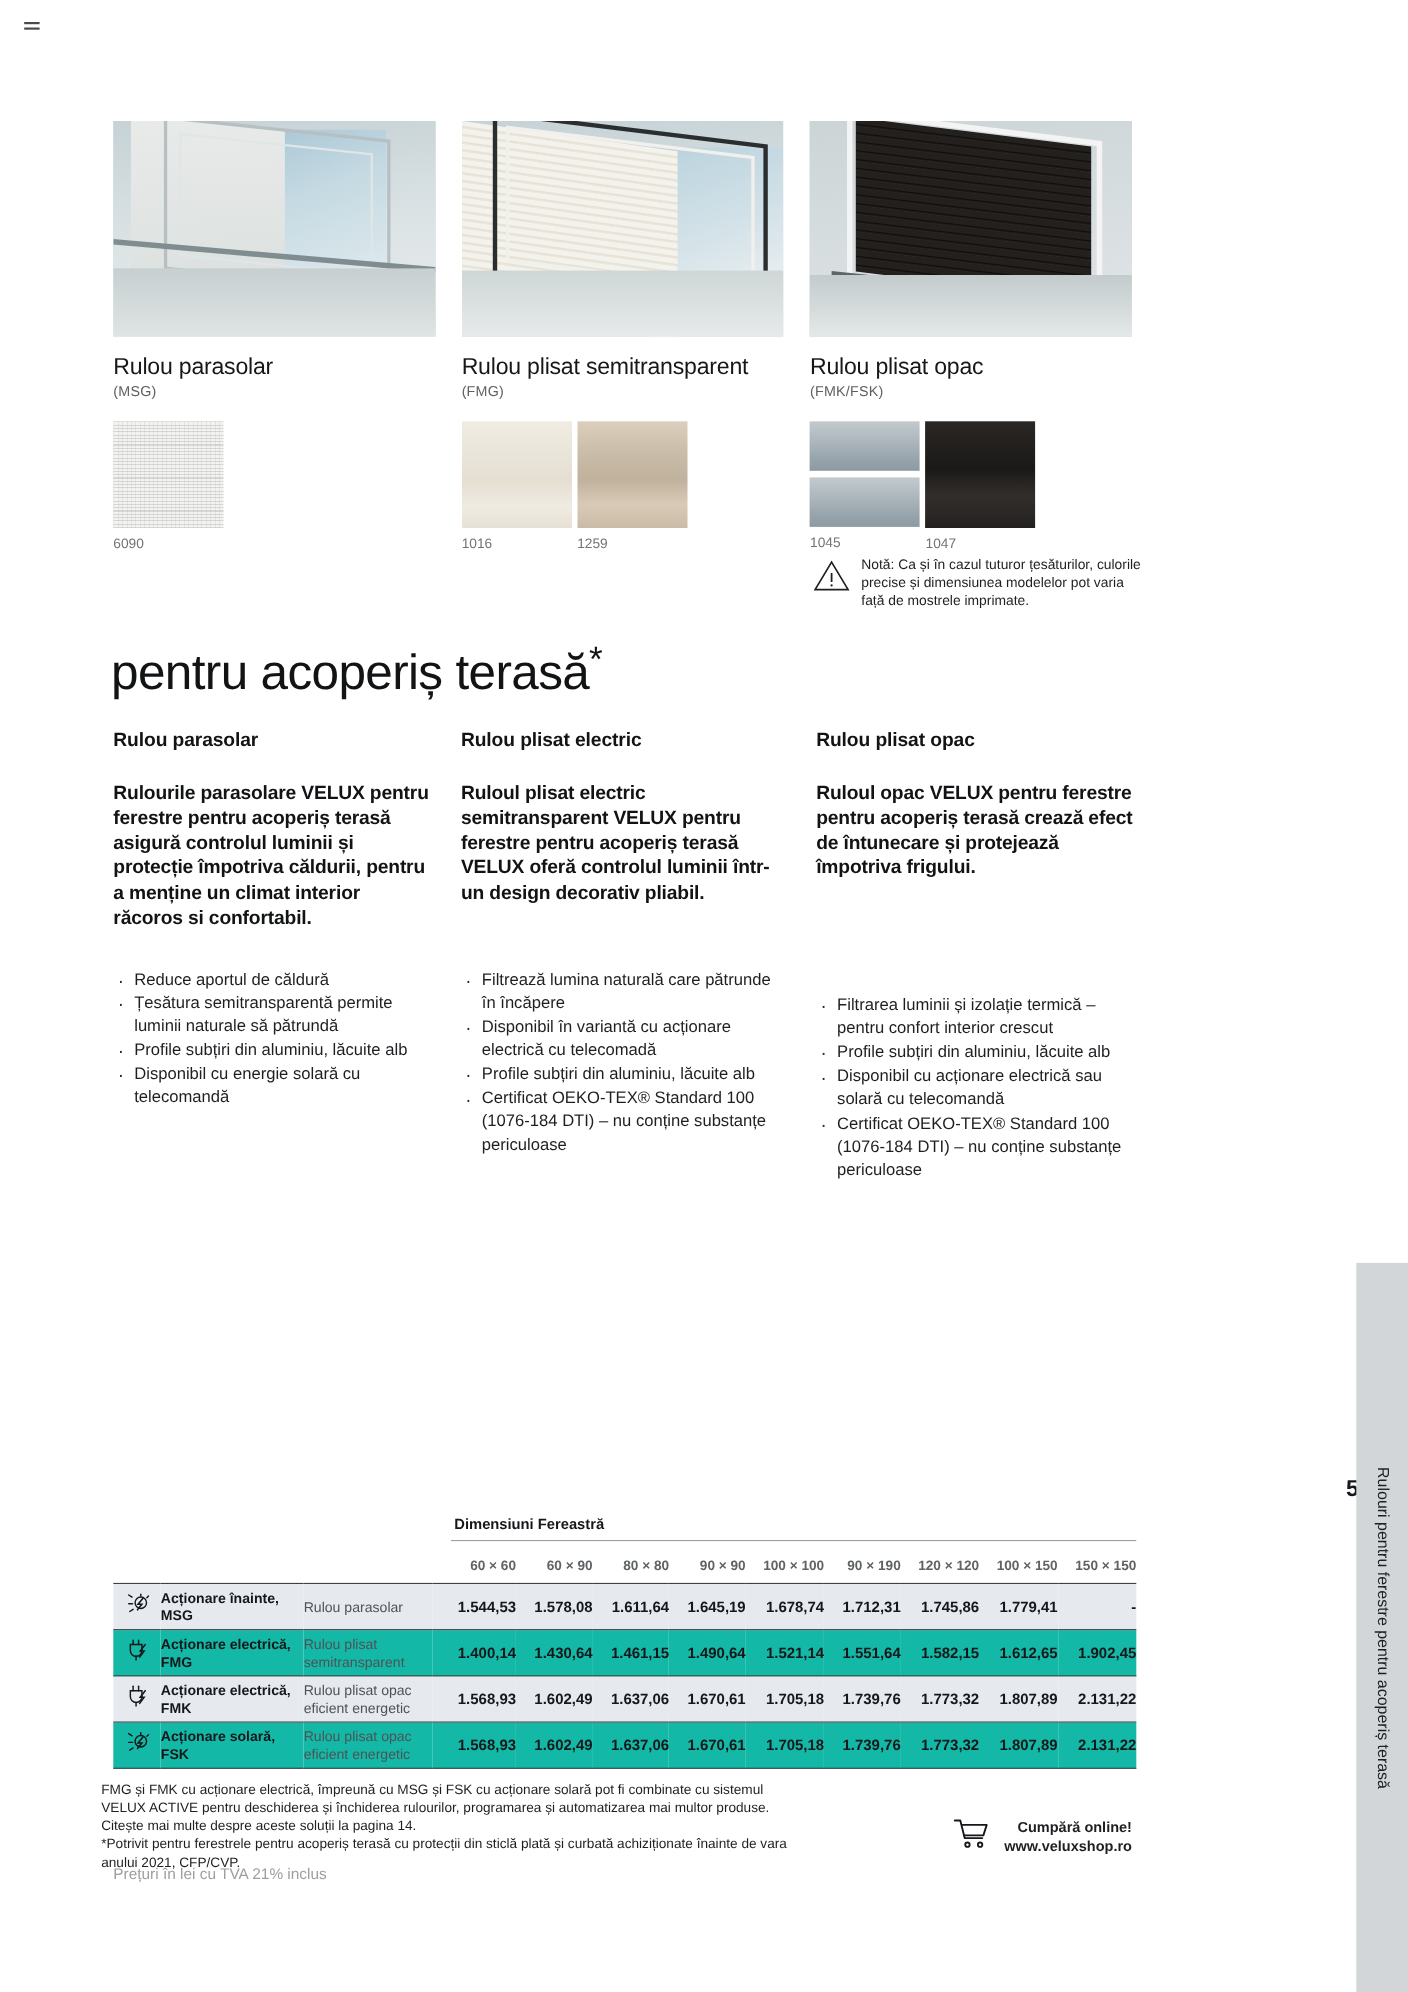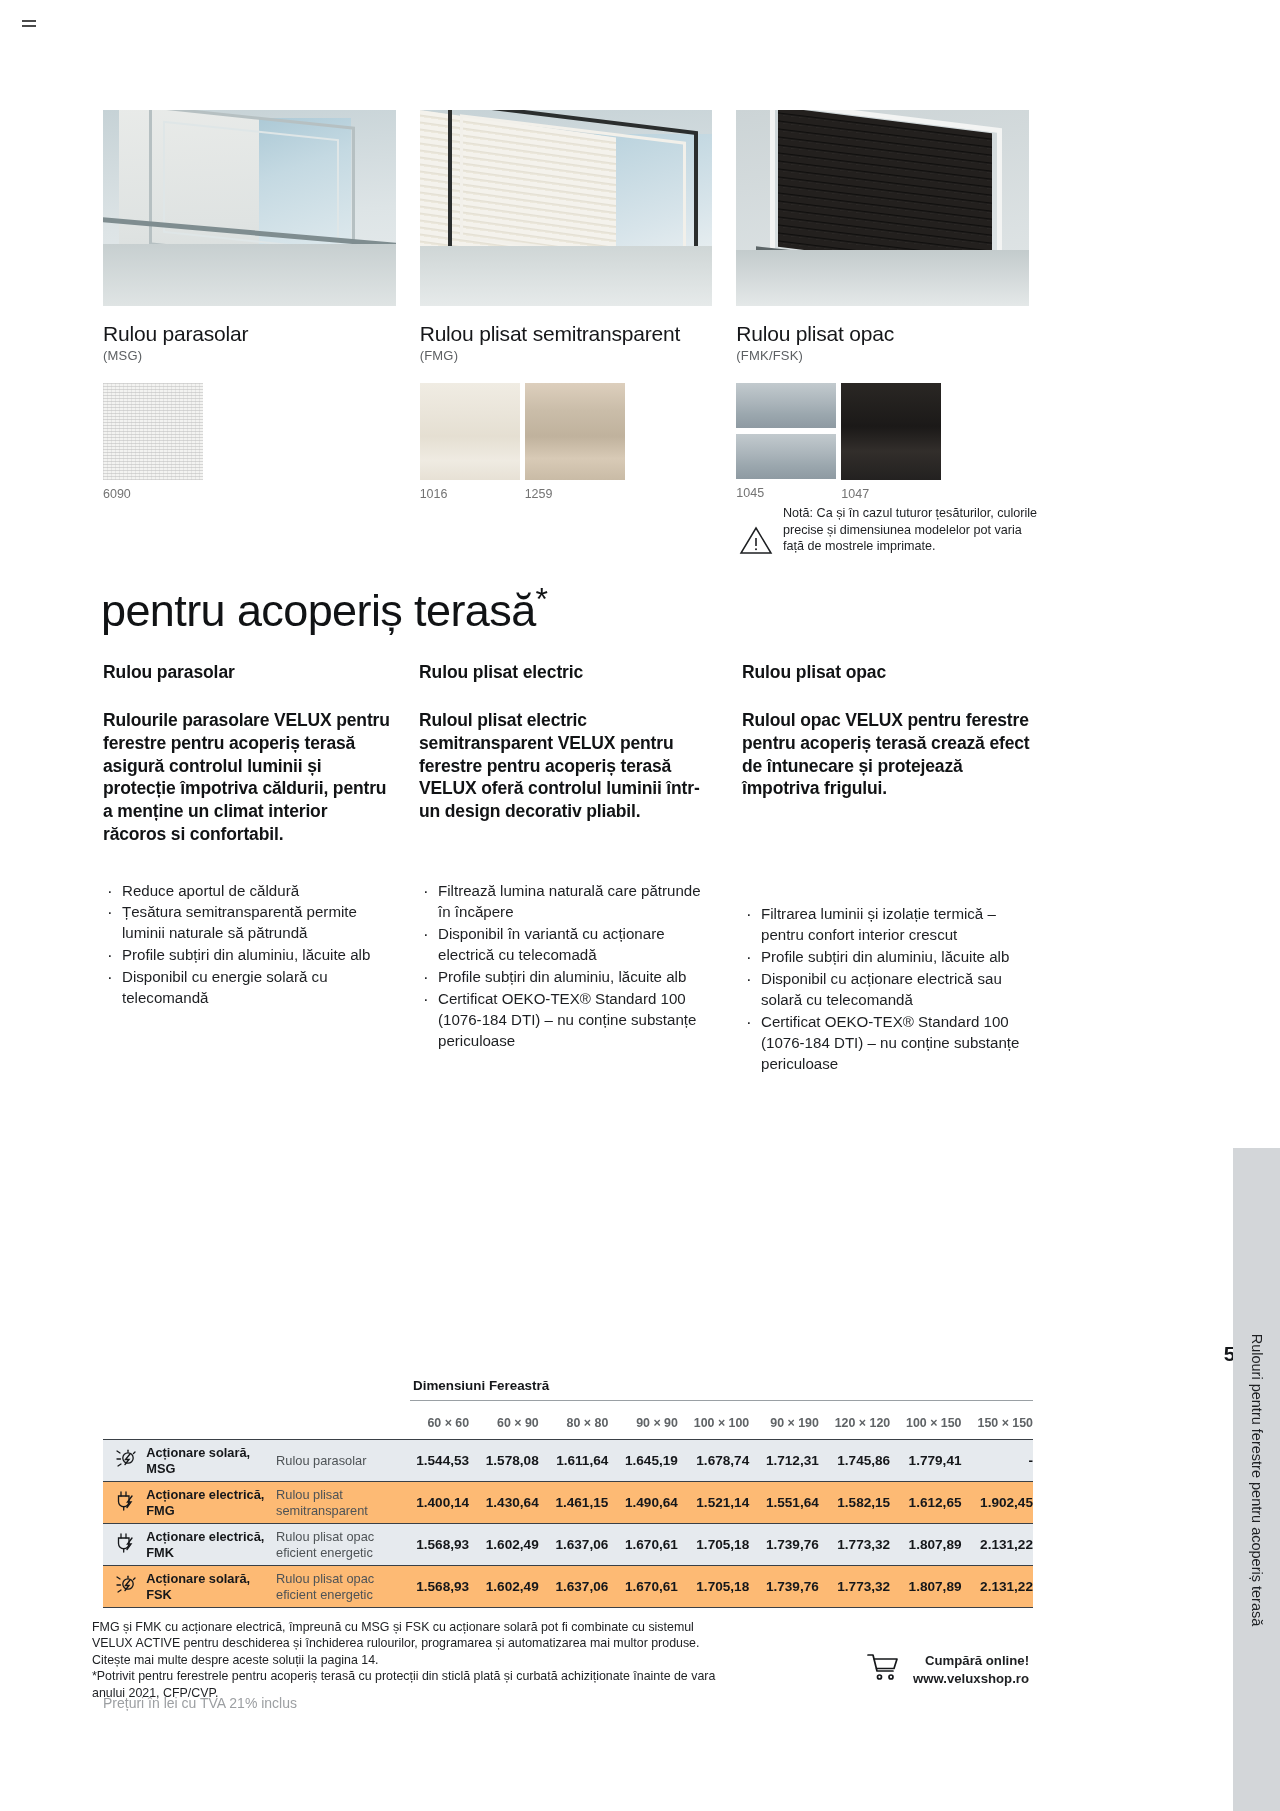--- a/index.html
+++ b/index.html
@@ -82,21 +82,21 @@
       #f3f3f1; }
   .chip-1016 { background:linear-gradient(180deg,#f0ece3 0%,#eae5da 30%,#e5dfd2 55%,#efebe2 80%,#e7e1d5 100%); }
   .chip-1259 { background:linear-gradient(180deg,#ddcfbd 0%,#cabda9 28%,#c0b29d 55%,#d8cab6 78%,#c9bba6 100%); }
   .chip-1045 { background:linear-gradient(180deg,#c2cace 0%,#aab4ba 45%,#9ba7ae 70%,#8e9aa2 100%); }
   .chip-1047 { background:linear-gradient(180deg,#2a2724 0%,#1b1918 45%,#322e2b 70%,#232120 100%); }
   .sw-stack { display:flex; flex-direction:column; gap:6px; }
   .sw-stack .chip { height:45px; }
 
   
   .note { position:absolute; left:739px; top:505px; width:300px;
-          display:flex; gap:10px; align-items:flex-end; }
+          display:flex; gap:10px; align-items:flex-start; }
   .note svg { flex:0 0 auto; margin-top:3px; }
   .note p { font-size:12.6px; line-height:1.33; color:#1d1f22; }
 
   
   h1.headline { position:absolute; left:101px; top:533px; width:700px;
        font-size:45px; font-weight:300; line-height:1.16; letter-spacing:-0.6px;
        color:#111315; }
   h1.headline .star { font-size:32px; vertical-align:super; line-height:0; }
 
   
@@ -122,21 +122,21 @@
   .tablewrap { position:absolute; left:103px; top:1378px; width:930px; }
   .dim-label { position:absolute; left:310px; top:0; font-size:13.4px; font-weight:700; color:#15171a; }
   table.price { position:absolute; left:0; top:26px; width:930px; border-collapse:collapse; }
   table.price th, table.price td { padding:0; }
   table.price thead th { font-size:12.4px; font-weight:700; color:#5f6366; text-align:right;
         padding:12px 0 9px 0; }
   table.price thead th.spacer { border-bottom:none; }
   .hdr-rule { position:absolute; left:307px; top:22px; width:623px; height:1px; background:#9aa0a4; }
 
   tbody tr { background:#e6eaee; }
-  tbody tr.alt { background:#fdba74;margin-top:16px; }
+  tbody tr.alt { background:#14b8a6;margin-top:16px; }
   tbody tr td { border-top:1.5px solid #3a4046; border-bottom:1.5px solid #3a4046; height:42px; vertical-align:middle; }
   tbody tr td.icon { width:44px; padding-left:12px; }
   tbody tr td.label { font-size:12.8px; font-weight:700; color:#15171a; line-height:1.25; width:140px; }
   tbody tr td.prod { font-size:12.8px; font-weight:400; color:#4e5356; line-height:1.25; width:112px; }
   tbody tr td.val { font-size:13.6px; font-weight:700; color:#15171a; text-align:right; }
 
   
   .foot { position:absolute; left:92px; top:1619px; width:760px;
           font-size:12.4px; line-height:1.32; color:#1d1f22; }
   .price-note { position:absolute; left:103px; top:1695px; font-size:14px; color:#9c9fa2; }
@@ -317,21 +317,21 @@
                 <line x1="2" y1="4" x2="5" y2="6"></line>
                   <line x1="2" y1="12" x2="5.5" y2="12"></line>
                 <line x1="3" y1="19" x2="6" y2="17"></line>
                 <circle cx="13" cy="11" r="5.2"></circle>
                 <line x1="13" y1="3.2" x2="13" y2="5"></line>
                   <line x1="20" y1="5" x2="18.5" y2="6.5"></line>
                 <path d="M15 7 L10.5 12.5 L14 12.5 L10 17.5" stroke-width="1.4"></path>
               </g>
             </svg>
           </td>
-          <td class="label">Acționare solară, MSG</td>
+          <td class="label">Acționare înainte, MSG</td>
           <td class="prod">Rulou parasolar</td>
           <td class="val">1.544,53</td>
           <td class="val">1.578,08</td>
           <td class="val">1.611,64</td>
           <td class="val">1.645,19</td>
           <td class="val">1.678,74</td>
           <td class="val">1.712,31</td>
           <td class="val">1.745,86</td>
           <td class="val">1.779,41</td>
           <td class="val">-</td>

